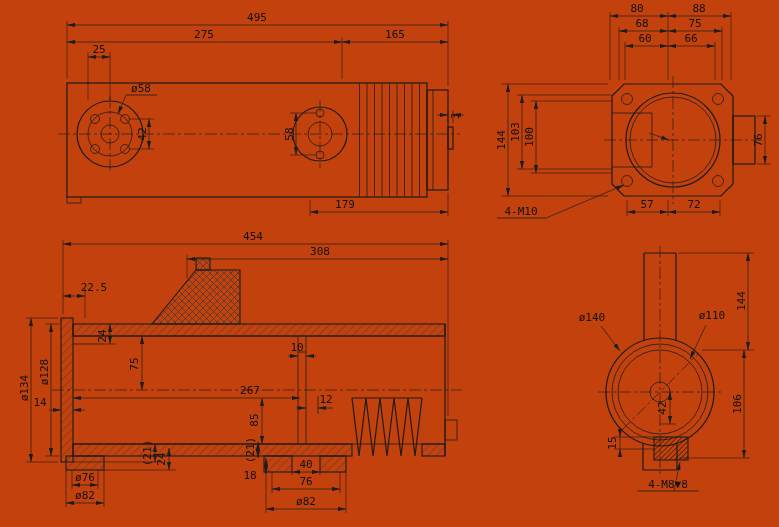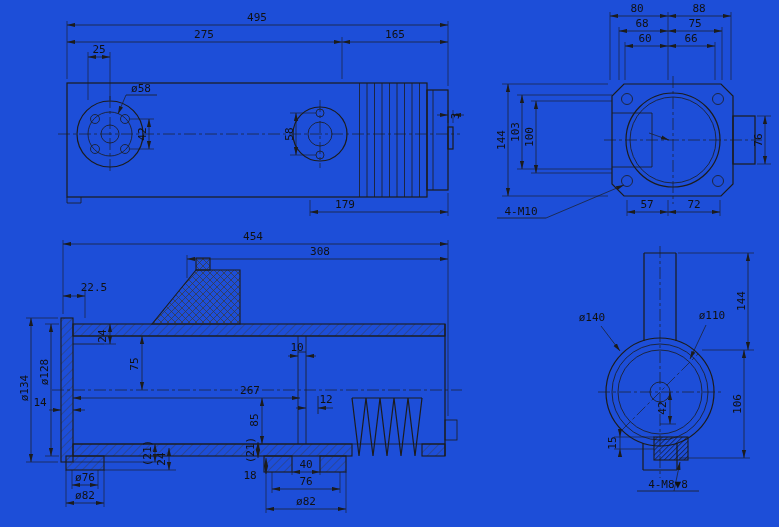--- a/index.html
+++ b/index.html
@@ -1,16 +1,16 @@
 <!DOCTYPE html>
 <html><head>
 <meta charset="utf-8">
 <style>
   html,body{margin:0;padding:0;background:#e9e9e9;}
-  .sheet{width:779px;height:527px;background:#1d4ed8;position:relative;overflow:hidden;}
+  .sheet{width:779px;height:527px;background:#c2410c;position:relative;overflow:hidden;}
   svg{display:block;}
   .ol{stroke:#1c1c1c;stroke-width:1.2;fill:none;}
   .th{stroke:#1c1c1c;stroke-width:0.8;fill:none;}
   .dim{stroke:#1c1c1c;stroke-width:0.7;fill:none;}
   .ext{stroke:#1c1c1c;stroke-width:0.6;fill:none;}
   .cl{stroke:#1c1c1c;stroke-width:0.65;fill:none;stroke-dasharray:12 3 3 3;}
   .hS{stroke:#1c1c1c;stroke-width:1.1;}
   text{font-family:"DejaVu Sans Mono","Liberation Mono",monospace;font-size:11px;fill:#111;}
 </style>
 </head>

